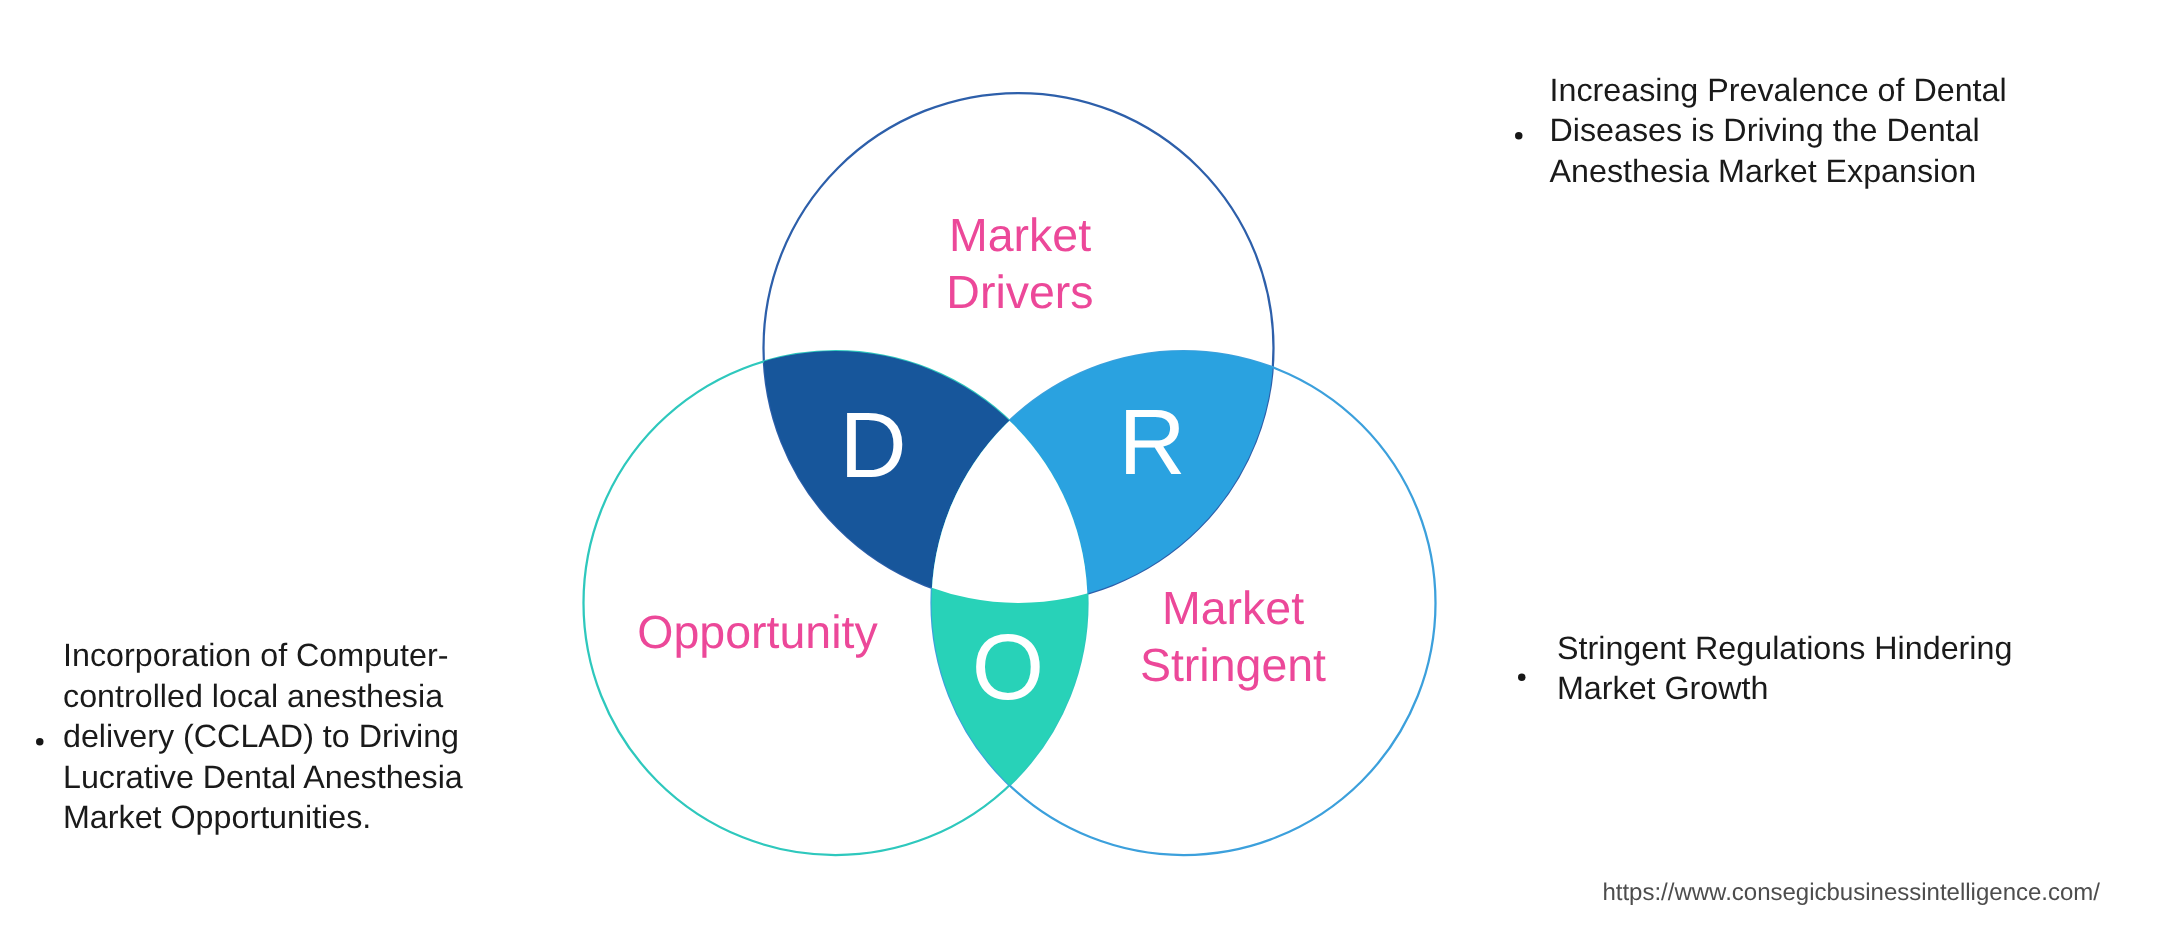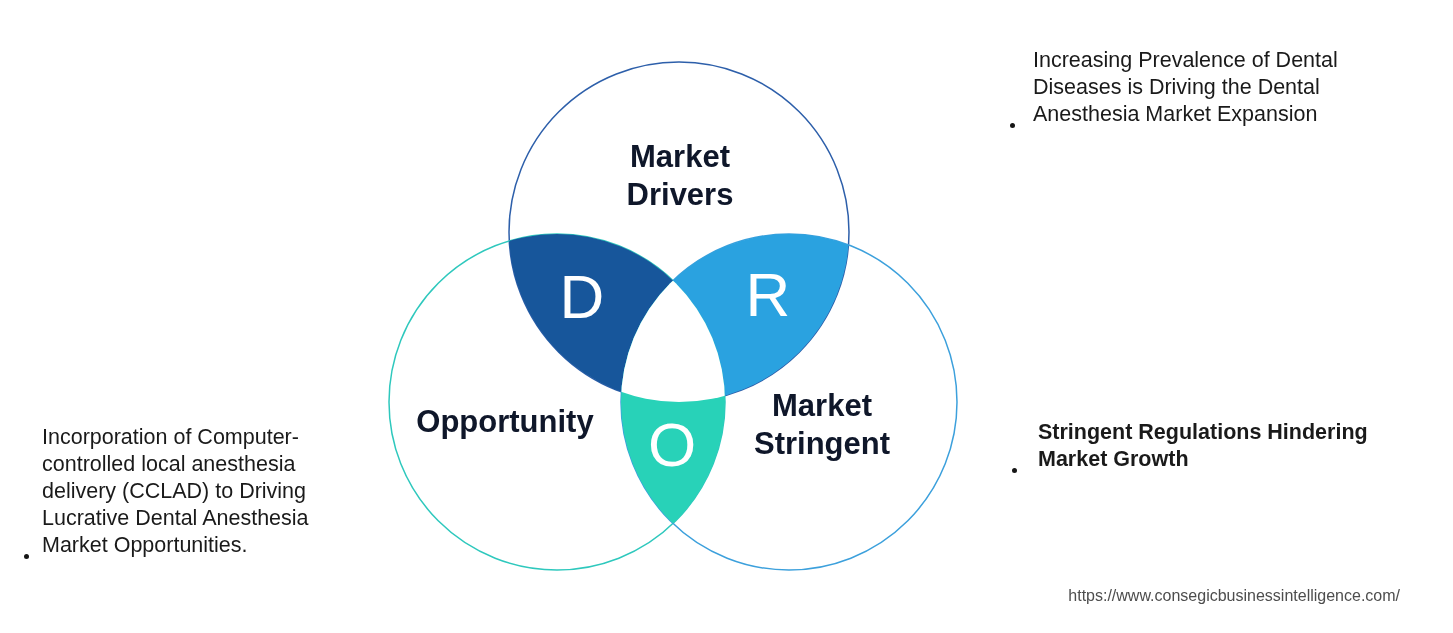--- a/index.html
+++ b/index.html
@@ -12,45 +12,45 @@
   #venn-svg { position: absolute; left: 0; top: 0; }
   .outline { fill: none; stroke-width: 1.5; }
   .region { stroke: none; }
   .letter {
     font-family: "Liberation Sans", sans-serif;
     font-size: 62px; font-weight: 400;
     fill: #ffffff; text-anchor: middle;
   }
   .circle-label {
     position: absolute; text-align: center;
-    font-size: 31px; line-height: 38px; font-weight: 700;
-    color: #0f172a;
+    font-size: 31px; line-height: 38px; font-weight: 400;
+    color: #ec4899;
   }
   .label-drivers    { left: 588px; top: 138px; width: 184px; }
   .label-opportunity{ left: 395px; top: 403px; width: 220px; }
   .label-restraints { left: 722px; top: 387px; width: 200px; }
   .note {
-    position: absolute; display: flex; align-items: flex-end;
+    position: absolute; display: flex; align-items: center;
     font-size: 21.5px; line-height: 27px; color: #1a1a1a;
   }
   .note .dot {
     flex: none; width: 5px; height: 5px; border-radius: 50%;
     background: #161616; margin-top: 5px;
   }
   .note .dot.mid { margin-top: 11px; }
   .note .txt { display: block; }
   .note-left { left: 24px; top: 424px; }
   .note-left .dot { margin-right: 13px; }
   .note-left .txt { width: 312px; }
   .notes-right-top { position: absolute; left: 1010px; top: 47px; }
   .notes-right-top .note { position: static; }
   .notes-right-top .note + .note { margin-top: 21px; }
   .notes-right-top .dot { margin-right: 18px; }
   .notes-right-top .txt { width: 350px; }
-  .note-right-bottom { left: 1012px; top: 419px; font-weight: bold; }
+  .note-right-bottom { left: 1012px; top: 419px; }
   .note-right-bottom .dot { margin-right: 21px; }
   .note-right-bottom .txt { width: 350px; }
   .footer-url {
     position: absolute; top: 584px; right: 53px;
     font-size: 16px; line-height: 24px; color: #4d4d4d;
     text-decoration: none;
   }
 </style>
 </head>
 <body>

